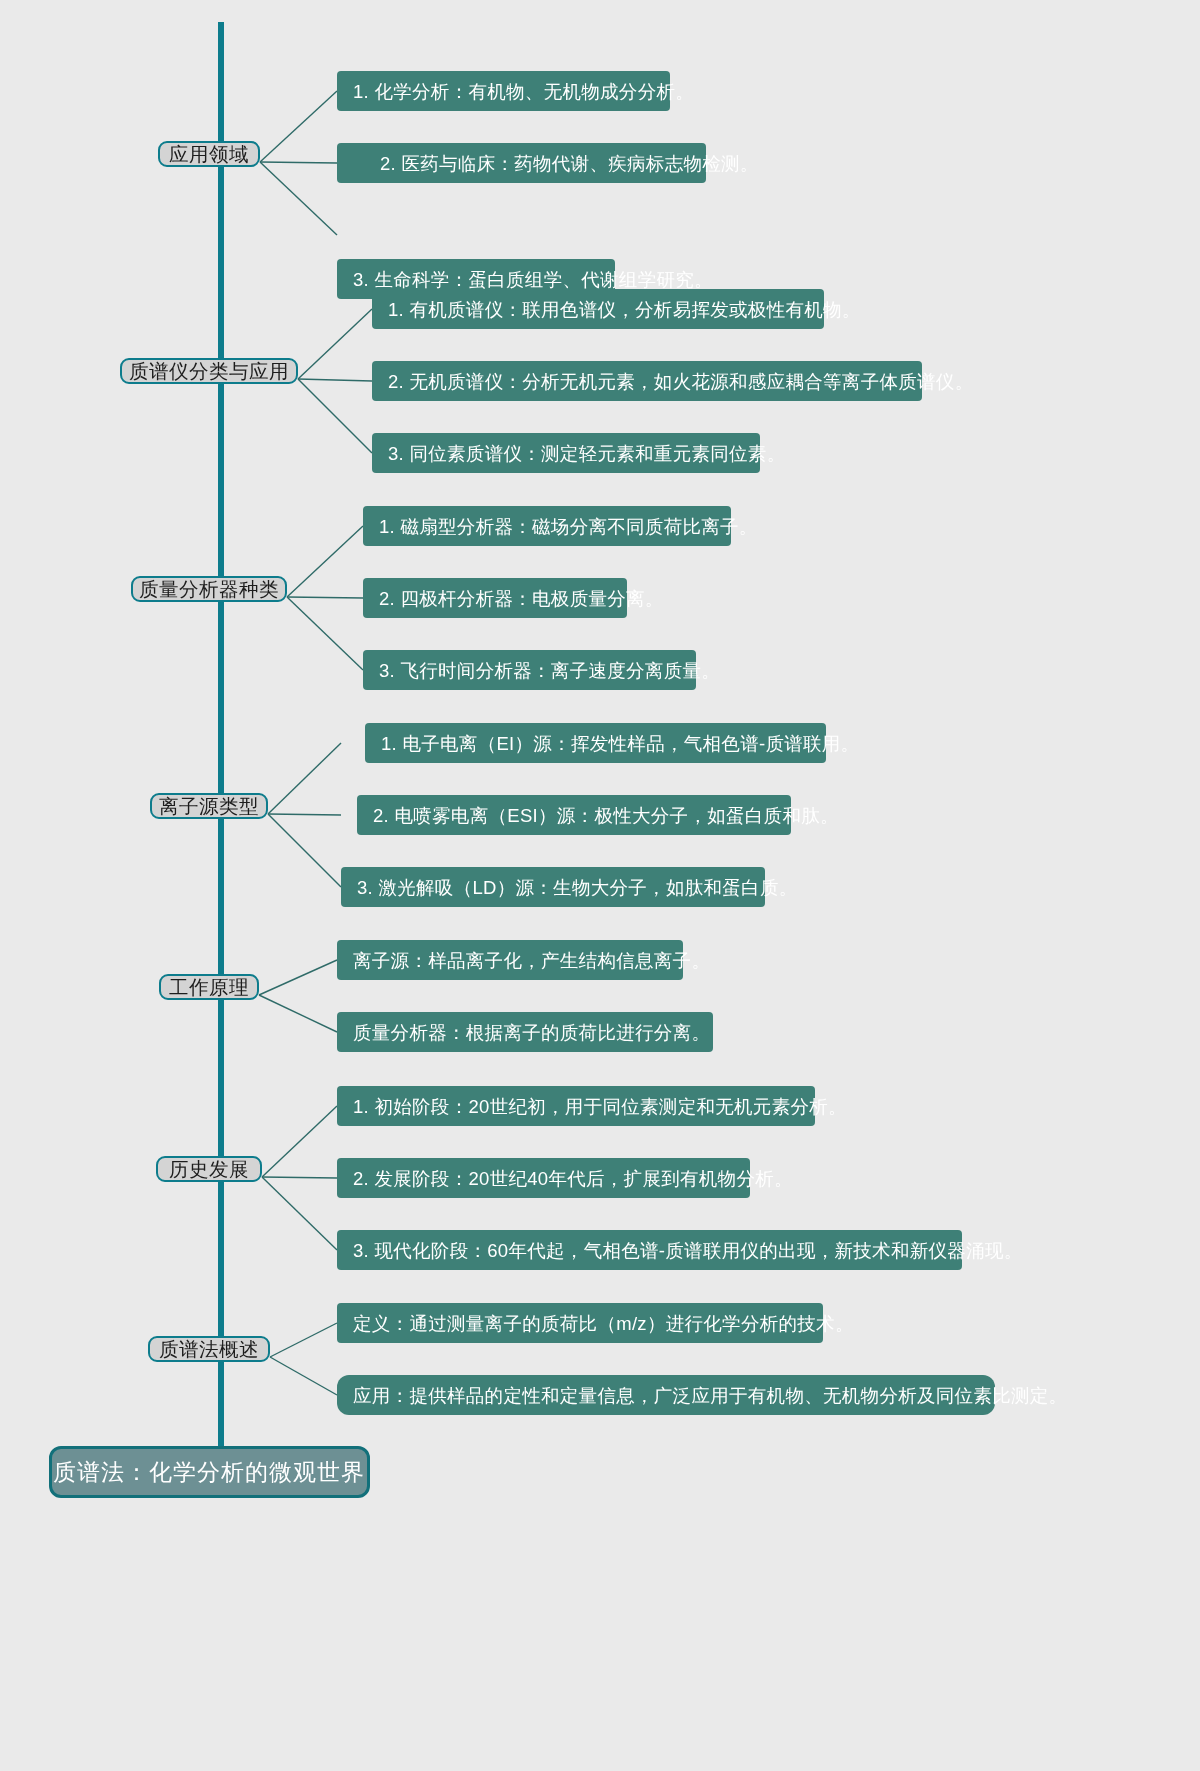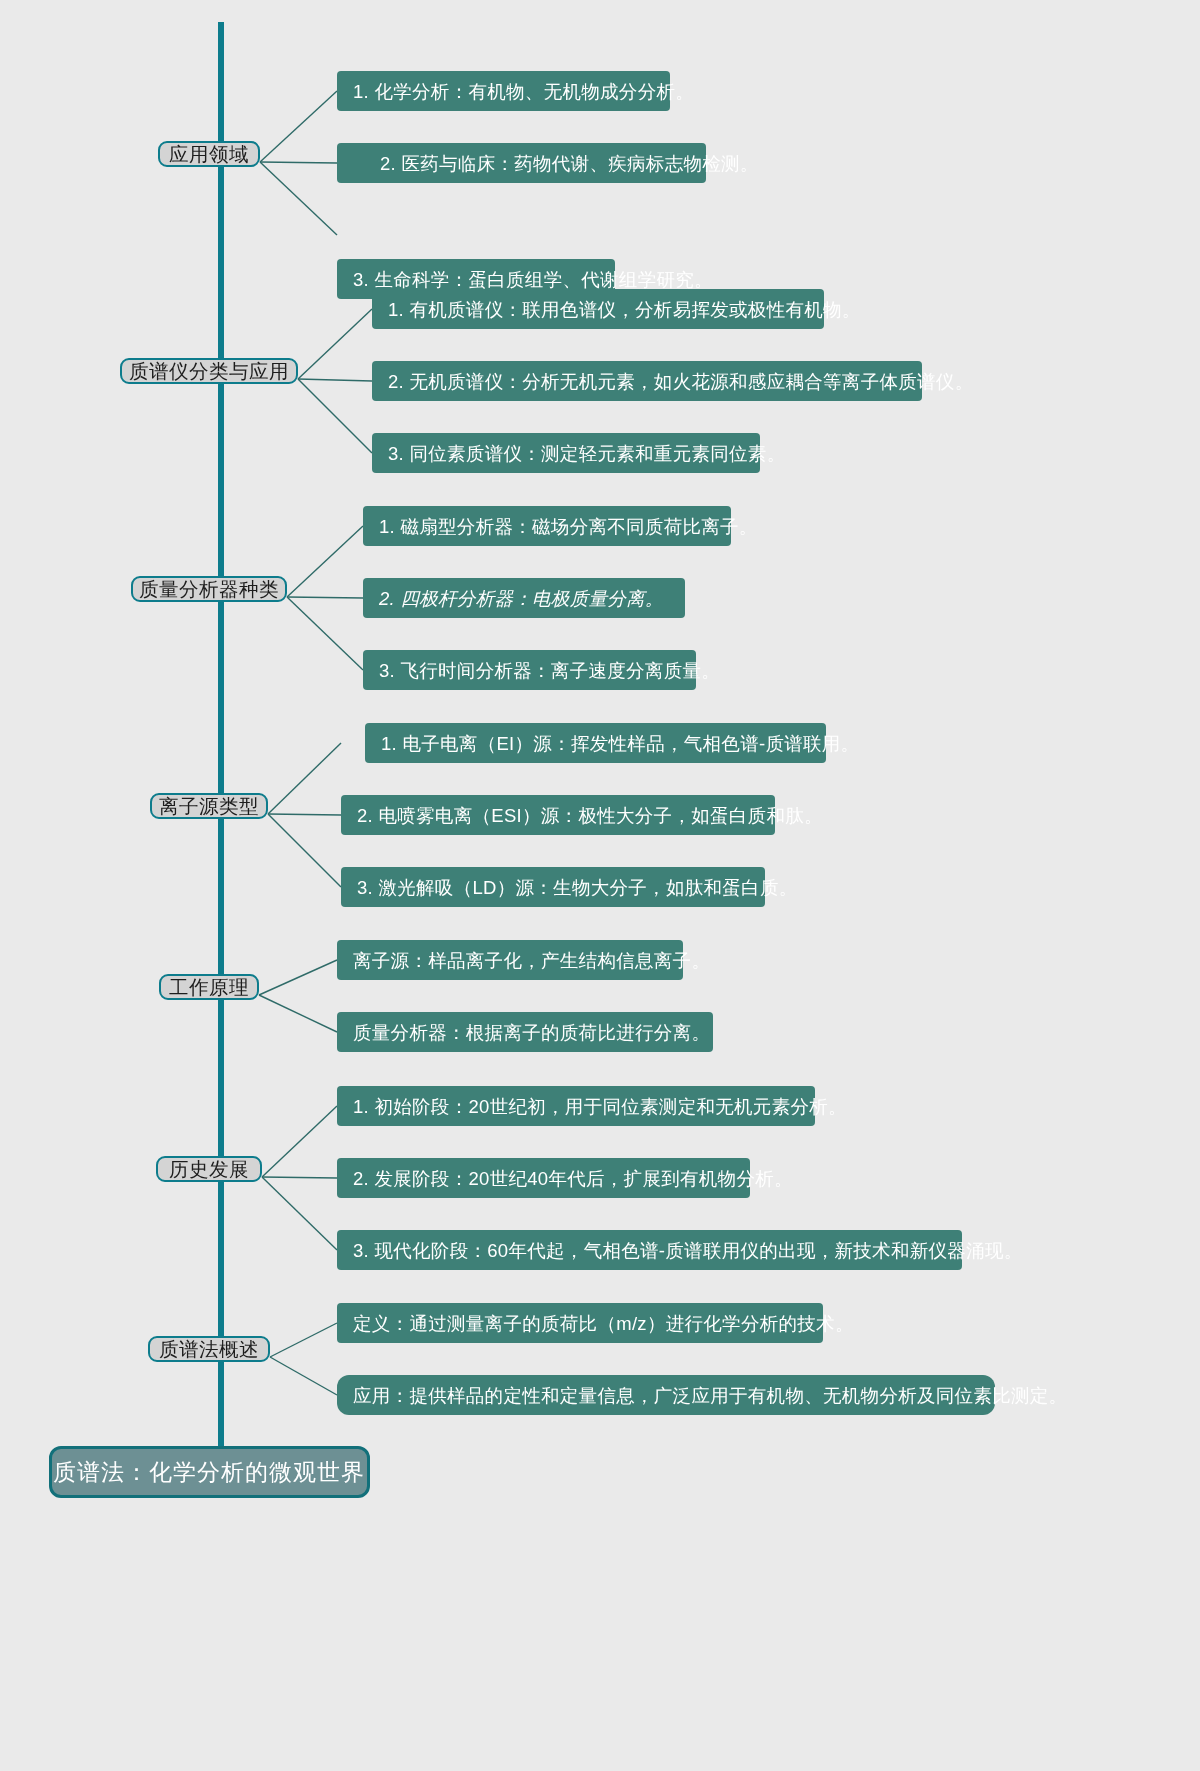--- a/index.html
+++ b/index.html
@@ -122,33 +122,33 @@
       </div>
       <div class="node leaf" style="left: 372px; top: 433px; width: 388px;">
         <span>3. 同位素质谱仪：测定轻元素和重元素同位素。</span>
       </div>
       <div class="node branch" style="left: 131px; top: 576px; width: 156px;">
         <span>质量分析器种类</span>
       </div>
       <div class="node leaf" style="left: 363px; top: 506px; width: 368px;">
         <span>1. 磁扇型分析器：磁场分离不同质荷比离子。</span>
       </div>
-      <div class="node leaf" style="left: 363px; top: 578px; width: 322px; font-style: italic;">
+      <div class="node leaf" style="left: 363px; top: 578px; width: 264px;">
         <span>2. 四极杆分析器：电极质量分离。</span>
       </div>
       <div class="node leaf" style="left: 363px; top: 650px; width: 333px;">
         <span>3. 飞行时间分析器：离子速度分离质量。</span>
       </div>
       <div class="node branch" style="left: 150px; top: 793px; width: 118px;">
         <span>离子源类型</span>
       </div>
       <div class="node leaf" style="left: 341px; top: 723px; width: 461px; margin-left: 24px;">
         <span>1. 电子电离（EI）源：挥发性样品，气相色谱-质谱联用。</span>
       </div>
-      <div class="node leaf" style="left: 341px; top: 795px; width: 434px;">
+      <div class="node leaf" style="left: 357px; top: 795px; width: 434px;">
         <span>2. 电喷雾电离（ESI）源：极性大分子，如蛋白质和肽。</span>
       </div>
       <div class="node leaf" style="left: 341px; top: 867px; width: 424px;">
         <span>3. 激光解吸（LD）源：生物大分子，如肽和蛋白质。</span>
       </div>
       <div class="node branch" style="left: 159px; top: 974px; width: 100px;">
         <span>工作原理</span>
       </div>
       <div class="node leaf" style="left: 337px; top: 940px; width: 346px;">
         <span>离子源：样品离子化，产生结构信息离子。</span>

